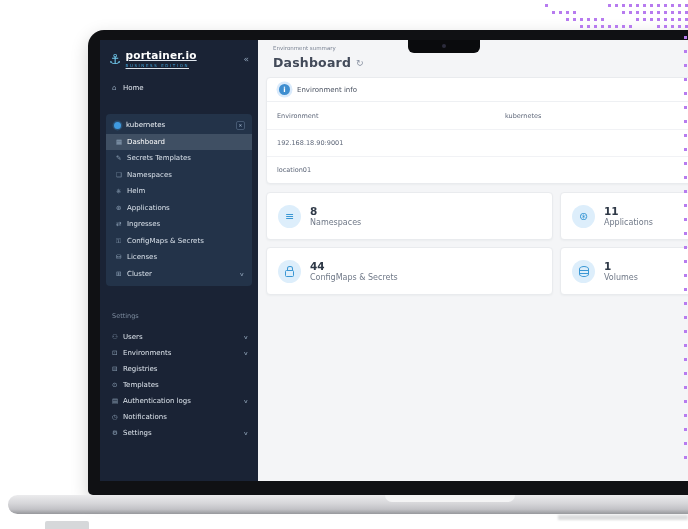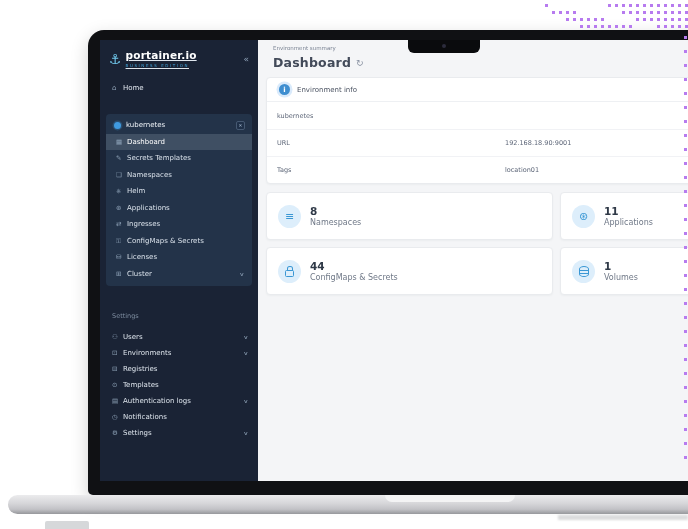--- a/index.html
+++ b/index.html
@@ -317,28 +317,27 @@
         </div>
       </div>
 
       <div class="card info-card">
         <div class="info-head">
           <span class="info-icon">i</span>
           <span class="info-title">Environment info</span>
         </div>
         <div class="info-rows">
           <div class="info-row">
+            <span class="info-label">Environment</span>
             <span class="info-value">kubernetes</span>
           </div>
           <div class="info-row">
-            <span class="info-label">URL</span>
             <span class="info-value">192.168.18.90:9001</span>
           </div>
           <div class="info-row">
-            <span class="info-label">Tags</span>
             <span class="info-value">location01</span>
           </div>
         </div>
       </div>
 
       <div class="stats">
         <div class="card stat-card">
           <span class="stat-icon-wrap">
               <span>≡</span>
             </span>

